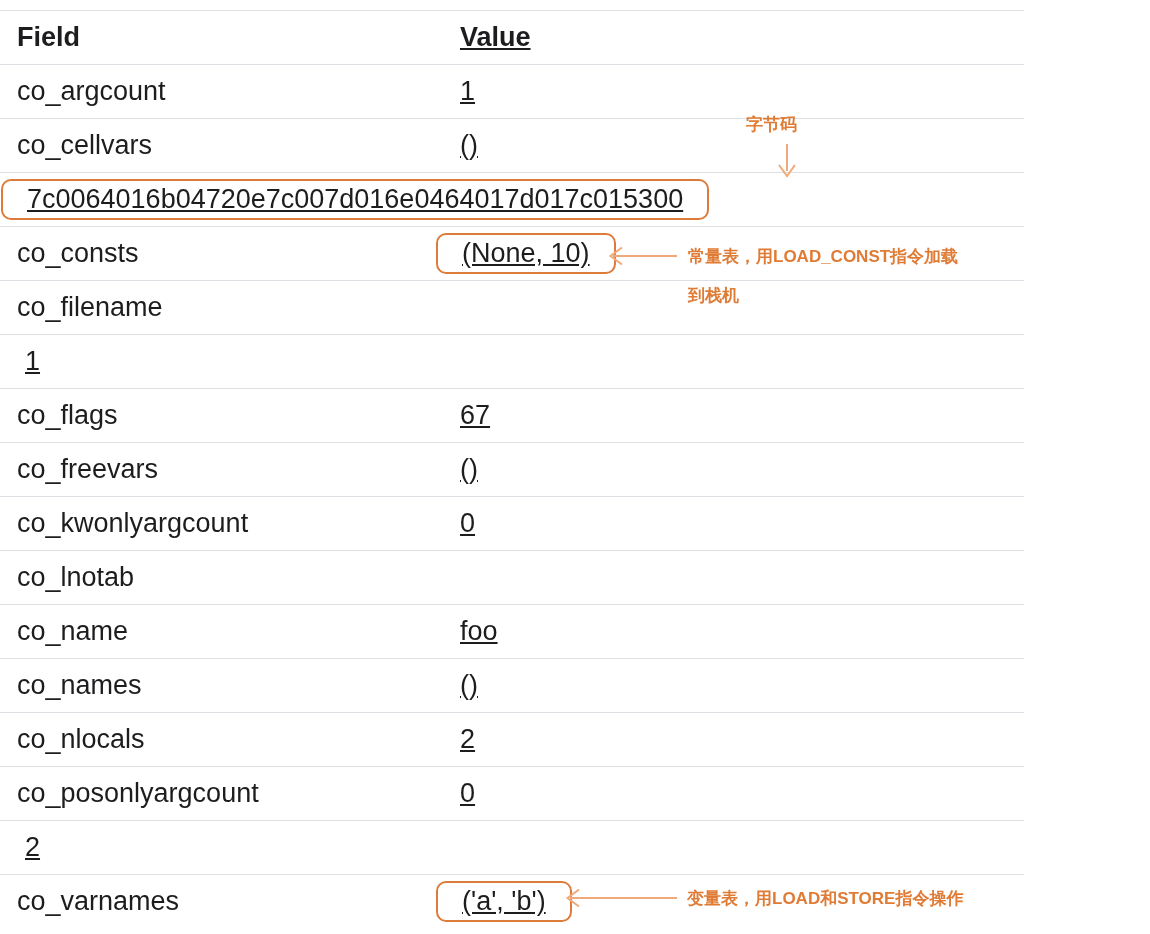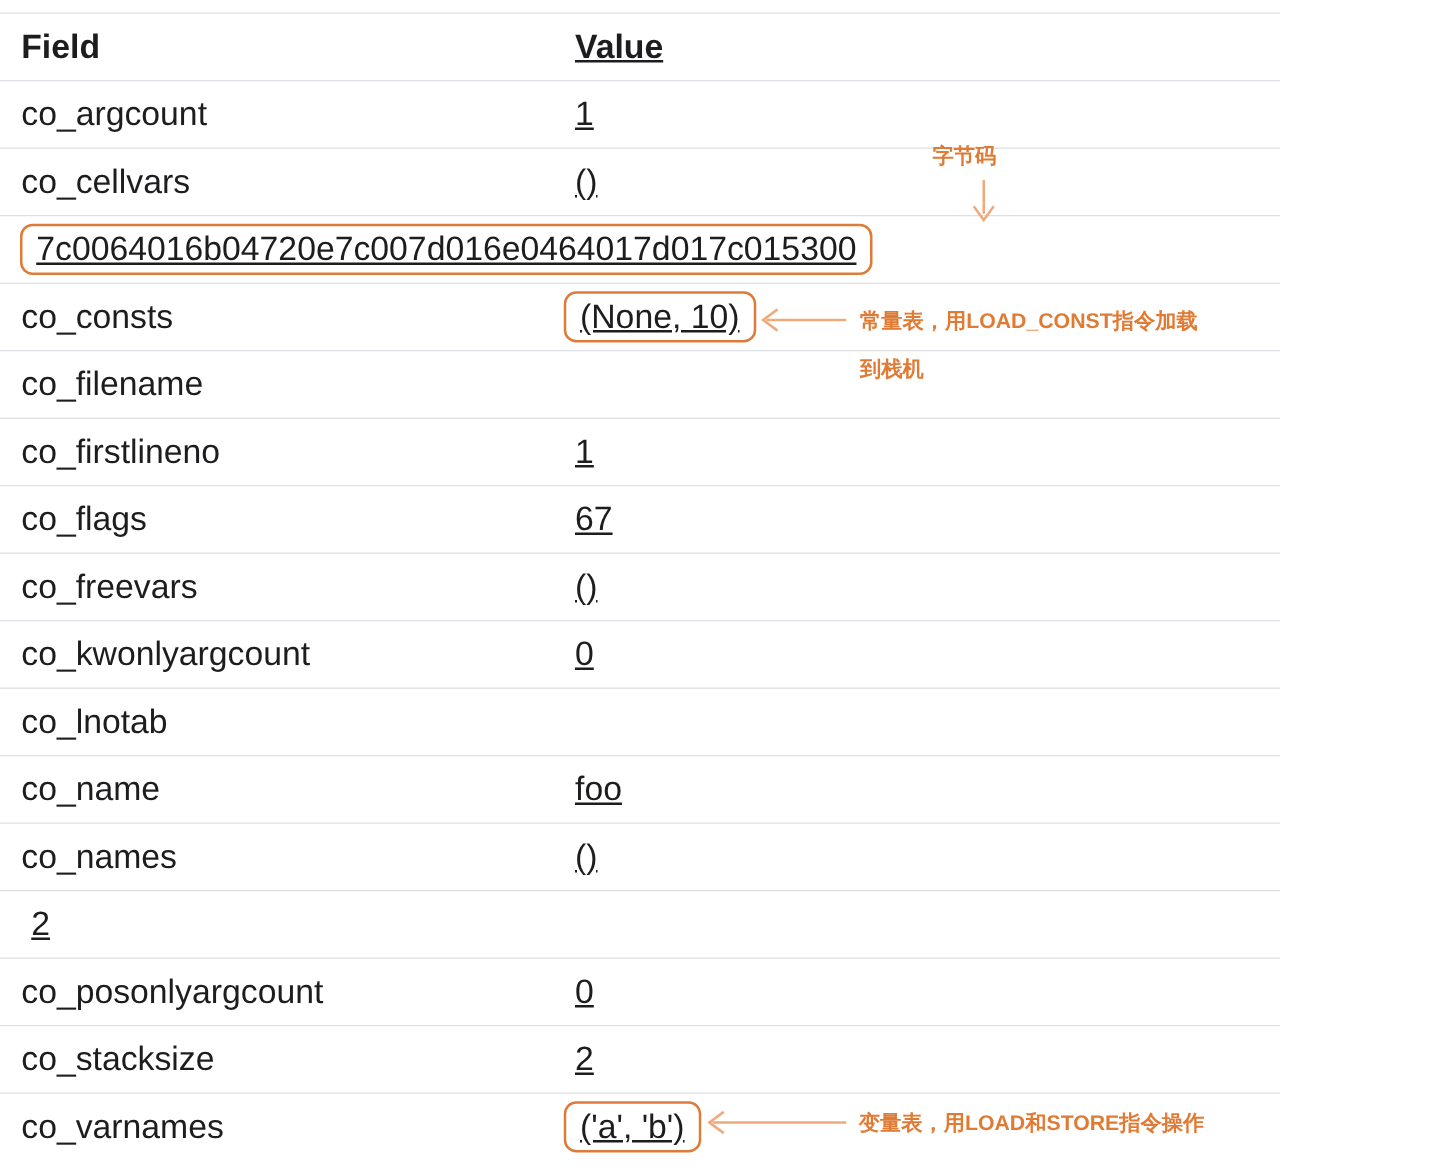--- a/index.html
+++ b/index.html
@@ -47,22 +47,22 @@
     align-items: center;
     white-space: nowrap;
     text-decoration: underline;
   }
   .header-text { font-weight: 700; }
   .plain { padding-left: 25px; }
   .boxed {
     display: inline-block;
     border: 2px solid var(--accent-border);
     border-radius: 10px;
-    padding: 3px 11px;
-    margin-left: 16px;
+    padding: 3px 24px;
+    margin-left: 1px;
   }
   
   .ann {
     position: absolute;
     color: var(--accent-text);
     font-weight: 700;
     font-size: 17px;
     line-height: 39px;
     white-space: nowrap;
   }
@@ -122,21 +122,20 @@
     </div>
 
     <div class="row">
       <div class="cell-field">co_filename</div>
       <div class="cell-value">
         <span class="value-text plain"></span>
       </div>
     </div>
 
     <div class="row">
-      <div class="cell-field">co_firstlineno</div>
       <div class="cell-value">
         <span class="value-text plain">1</span>
       </div>
     </div>
 
     <div class="row">
       <div class="cell-field">co_flags</div>
       <div class="cell-value">
         <span class="value-text plain">67</span>
       </div>
@@ -168,34 +167,34 @@
     </div>
 
     <div class="row">
       <div class="cell-field">co_names</div>
       <div class="cell-value">
         <span class="value-text plain">()</span>
       </div>
     </div>
 
     <div class="row">
+      <div class="cell-field">co_nlocals</div>
       <div class="cell-value">
         <span class="value-text plain">2</span>
       </div>
     </div>
 
     <div class="row">
       <div class="cell-field">co_posonlyargcount</div>
       <div class="cell-value">
         <span class="value-text plain">0</span>
       </div>
     </div>
 
     <div class="row">
-      <div class="cell-field">co_stacksize</div>
       <div class="cell-value">
         <span class="value-text plain">2</span>
       </div>
     </div>
 
     <div class="row">
       <div class="cell-field">co_varnames</div>
       <div class="cell-value">
         <span class="value-text boxed">('a', 'b')</span>
       </div>

